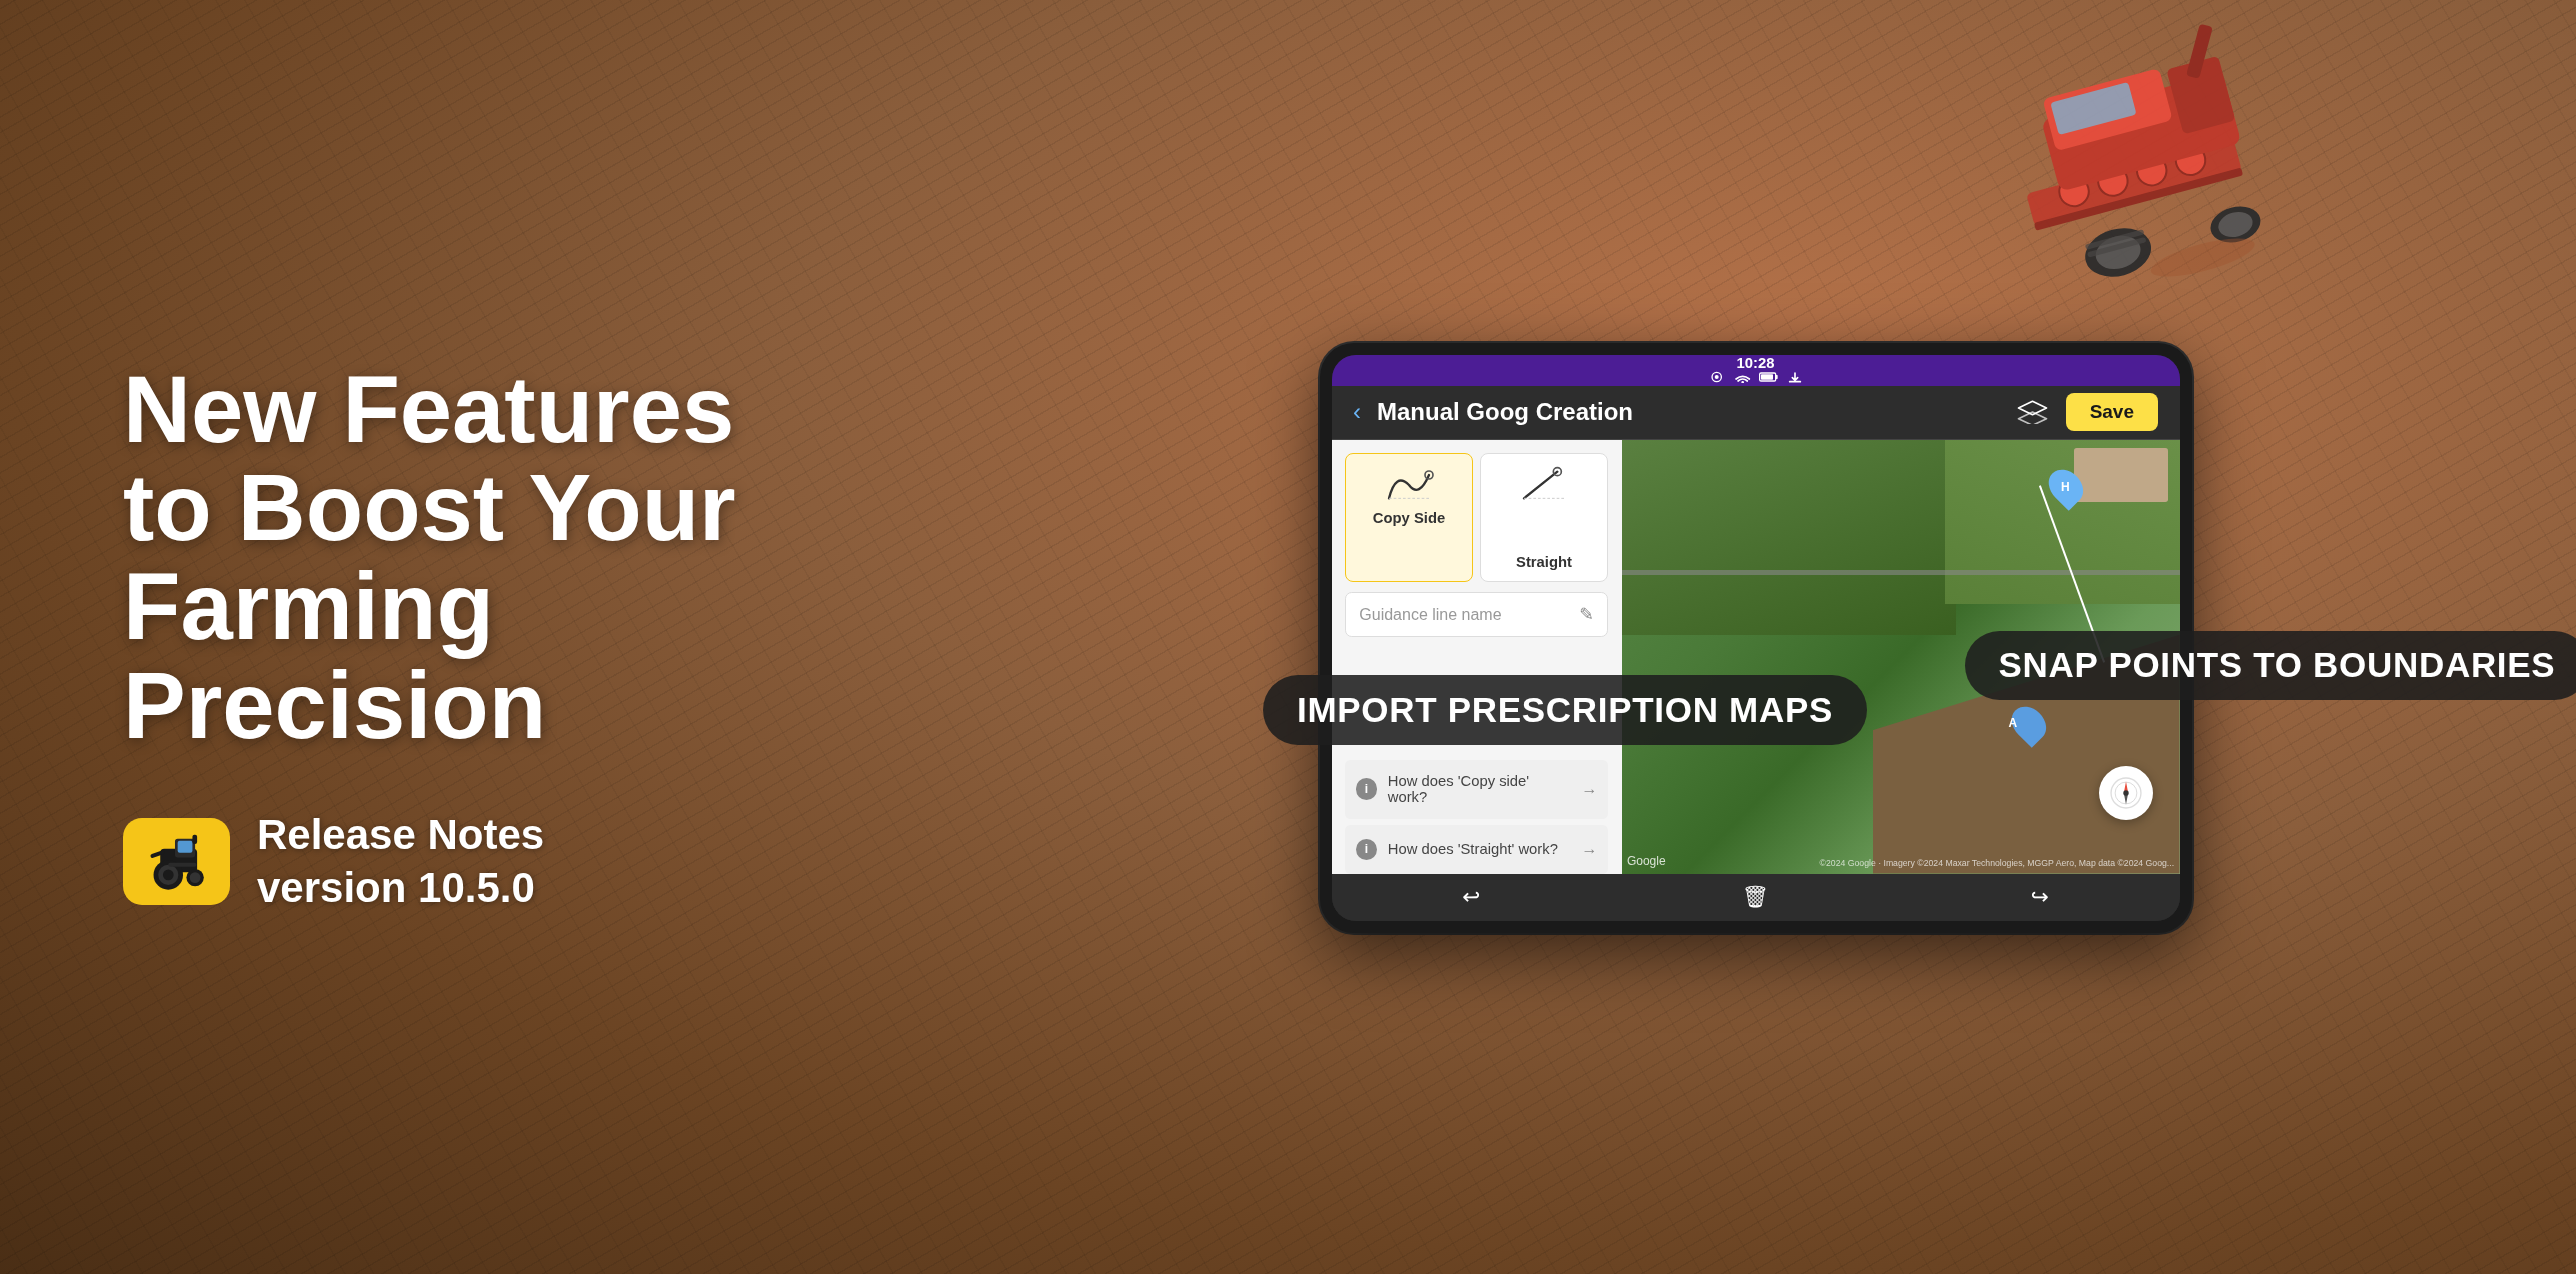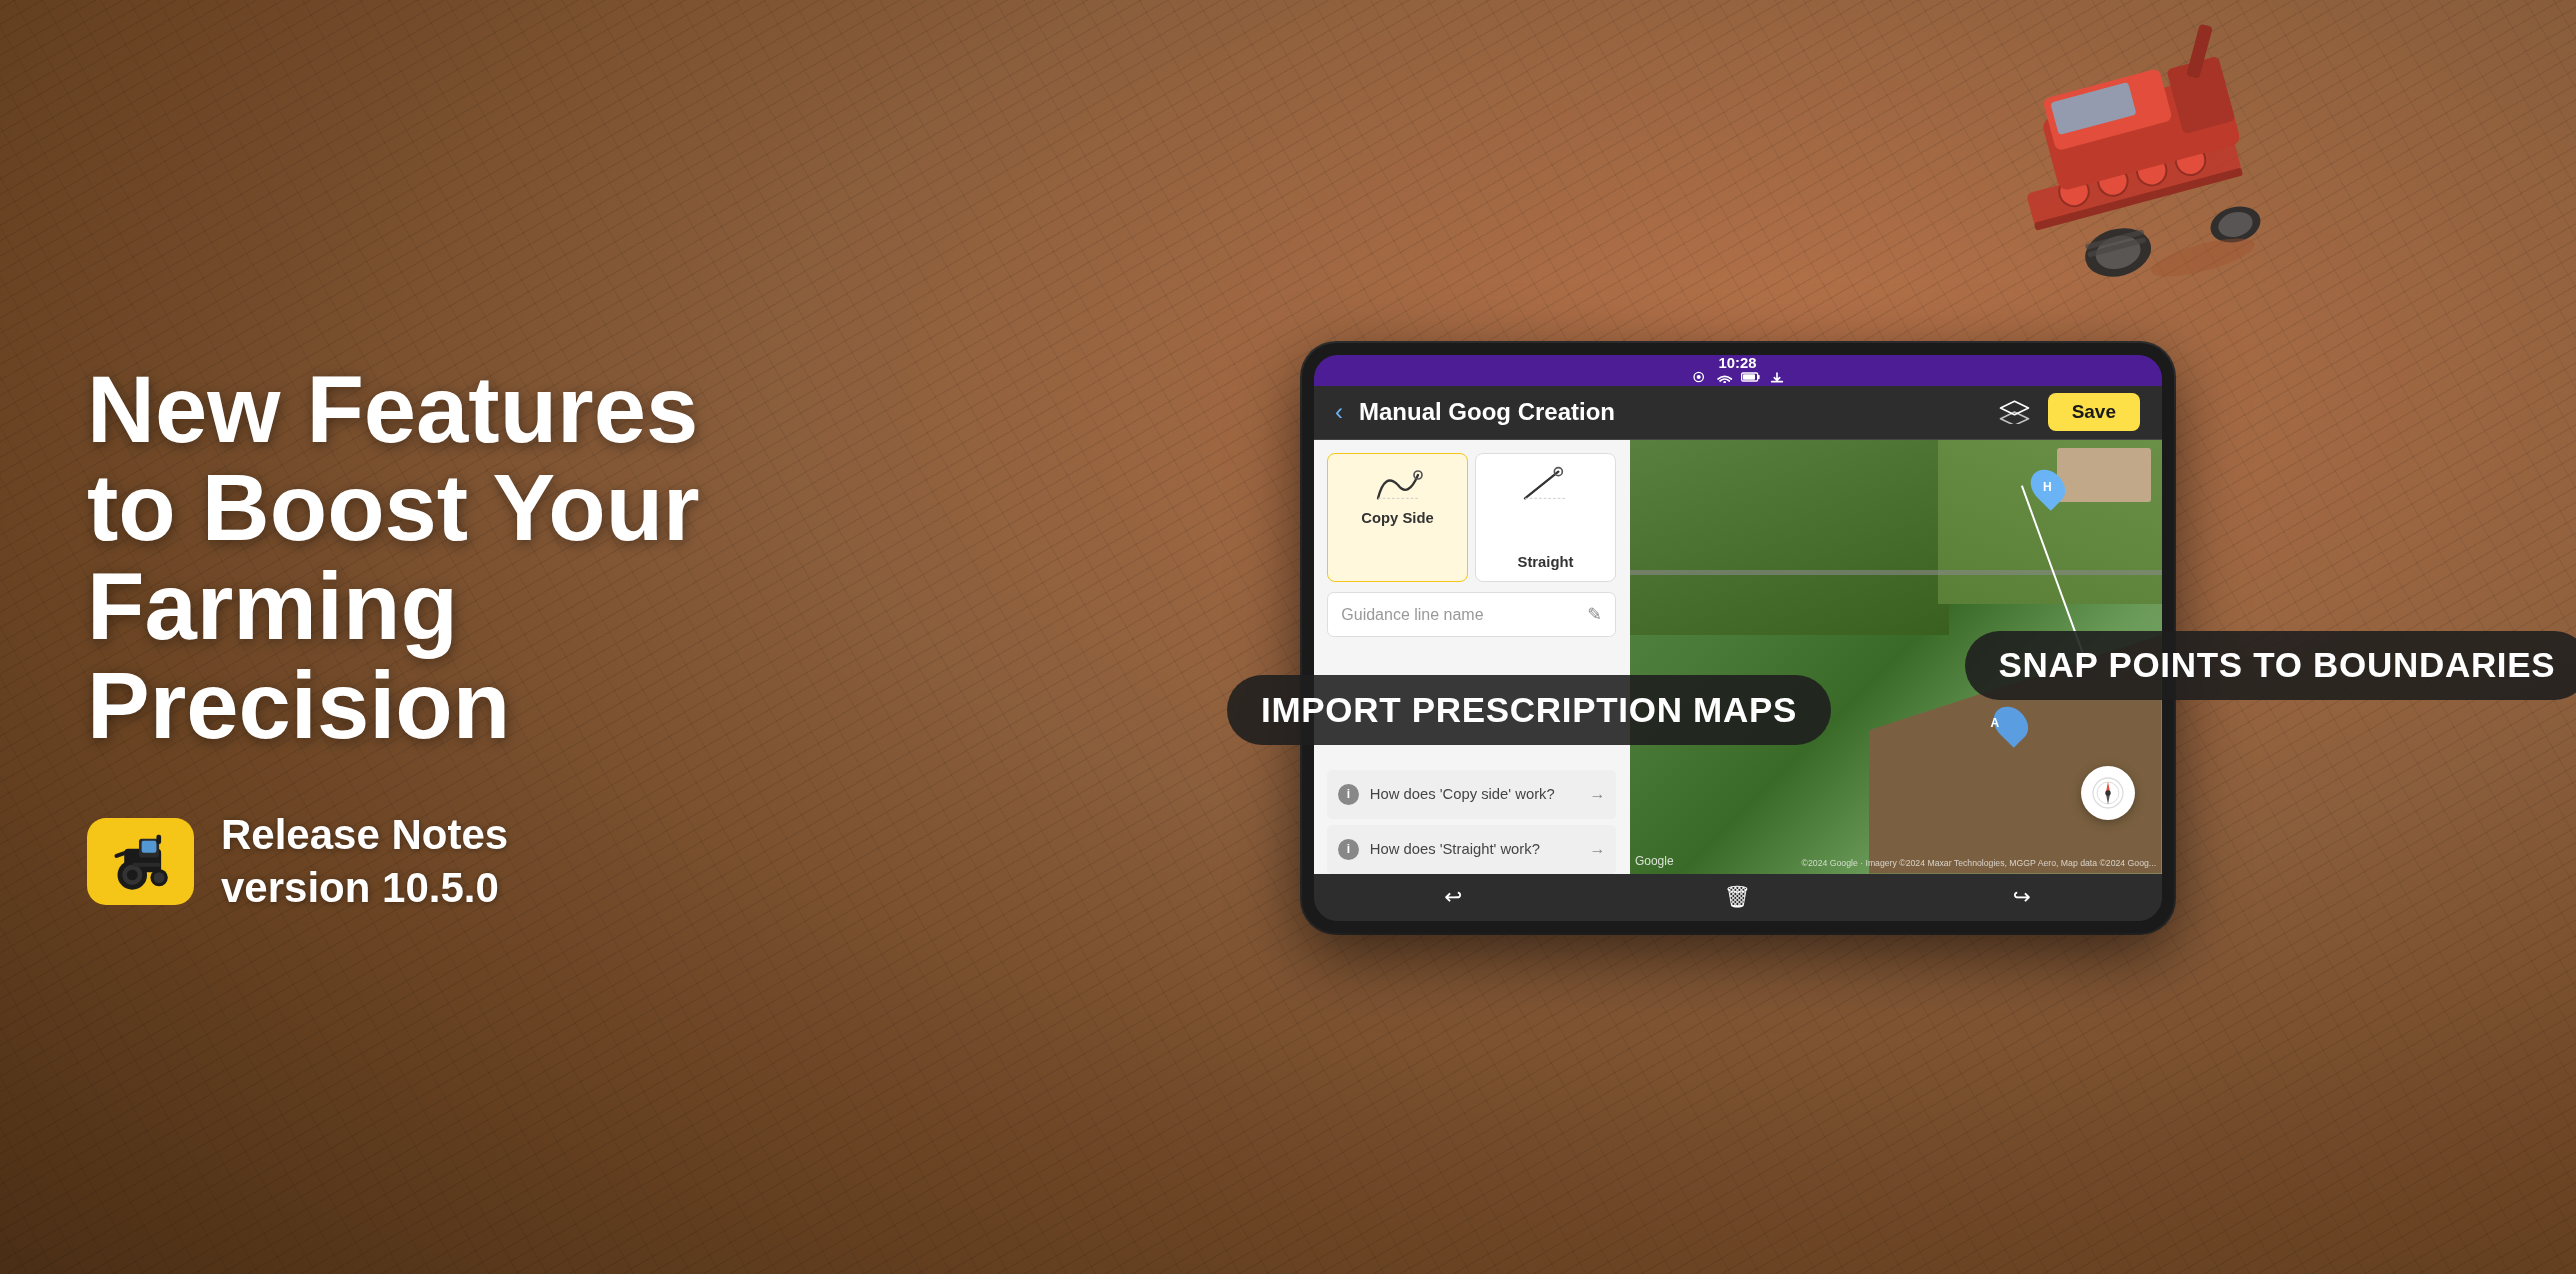--- a/index.html
+++ b/index.html
@@ -78,20 +78,21 @@
       z-index: 10;
       display: flex;
       align-items: center;
     }
 
     
     .left-section {
       width: 939px;
       padding: 0 87px;
       color: white;
+      margin-left: 36px;
     }
 
     .hero-title {
       font-size: 94px;
       font-weight: 900;
       line-height: 1.05;
       color: #ffffff;
       text-shadow: 1.3px 2.7px 13.4px rgba(0,0,0,0.4);
       margin-bottom: 54px;
     }
@@ -225,21 +226,21 @@
 
     
     .split-area {
       flex: 1;
       display: flex;
       overflow: hidden;
     }
 
     
     .left-panel {
-      width: 316px;
+      width: 290px;
       background: #f5f5f5;
       display: flex;
       flex-direction: column;
       flex-shrink: 0;
       z-index: 2;
     }
 
     .guide-options {
       display: flex;
       padding: 13.4px 13.4px 0;

